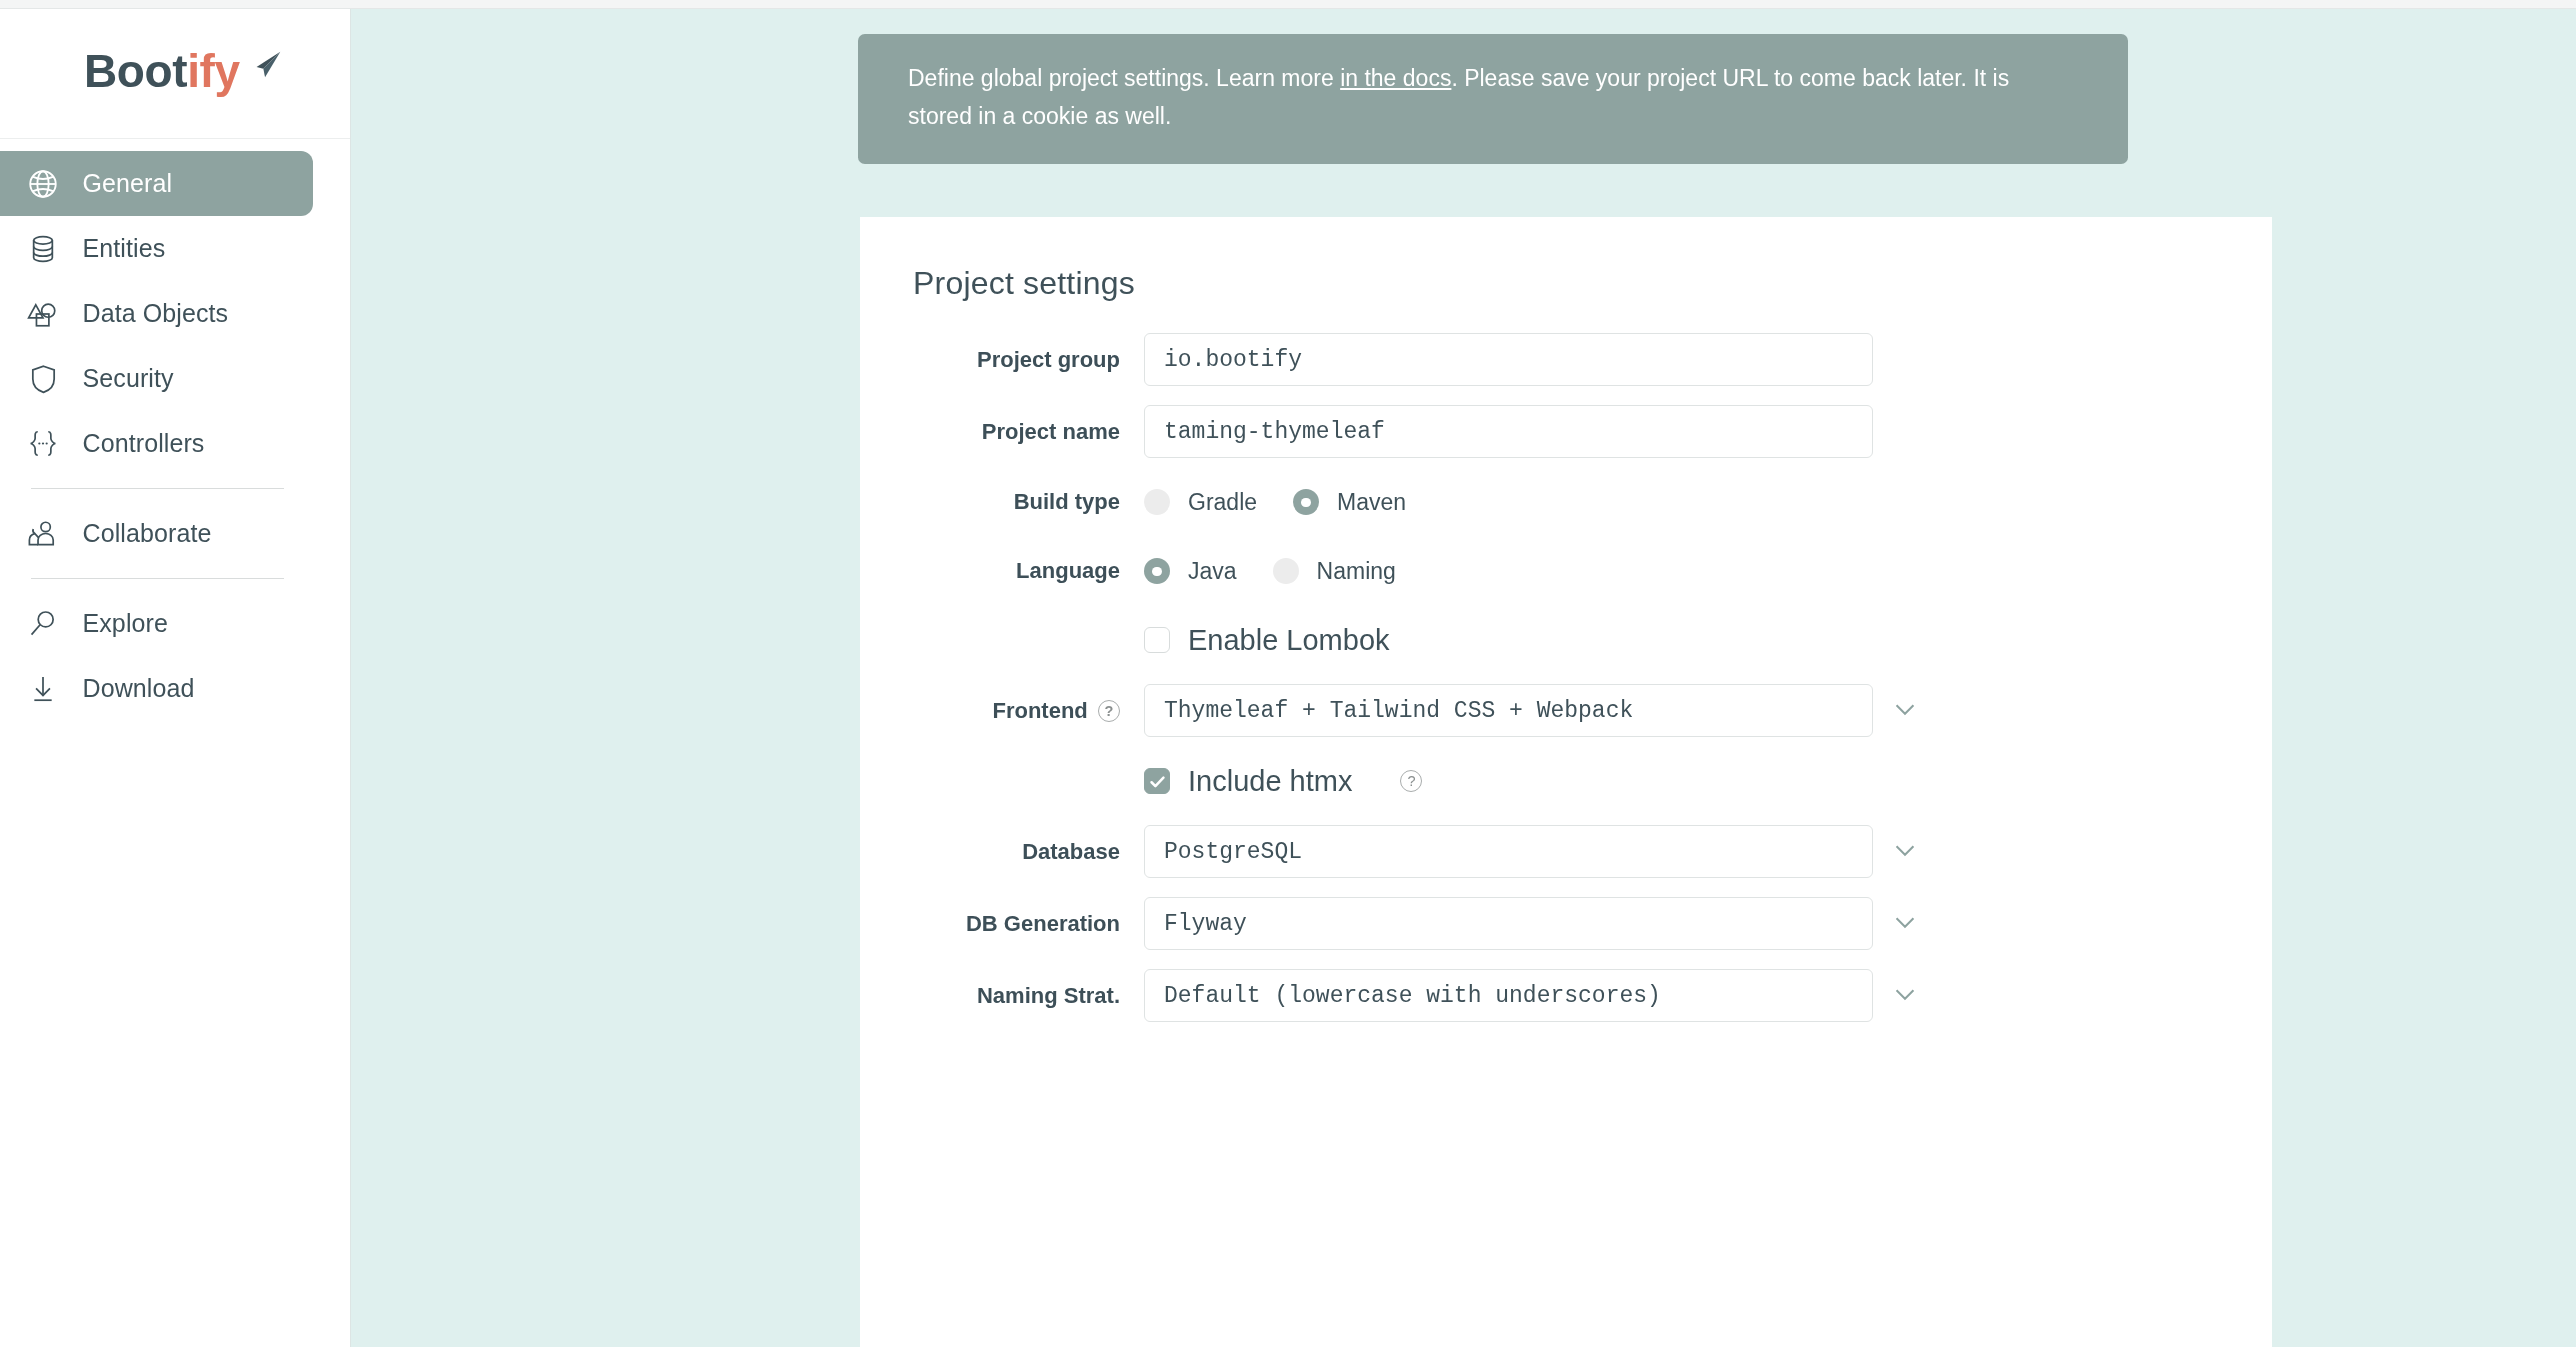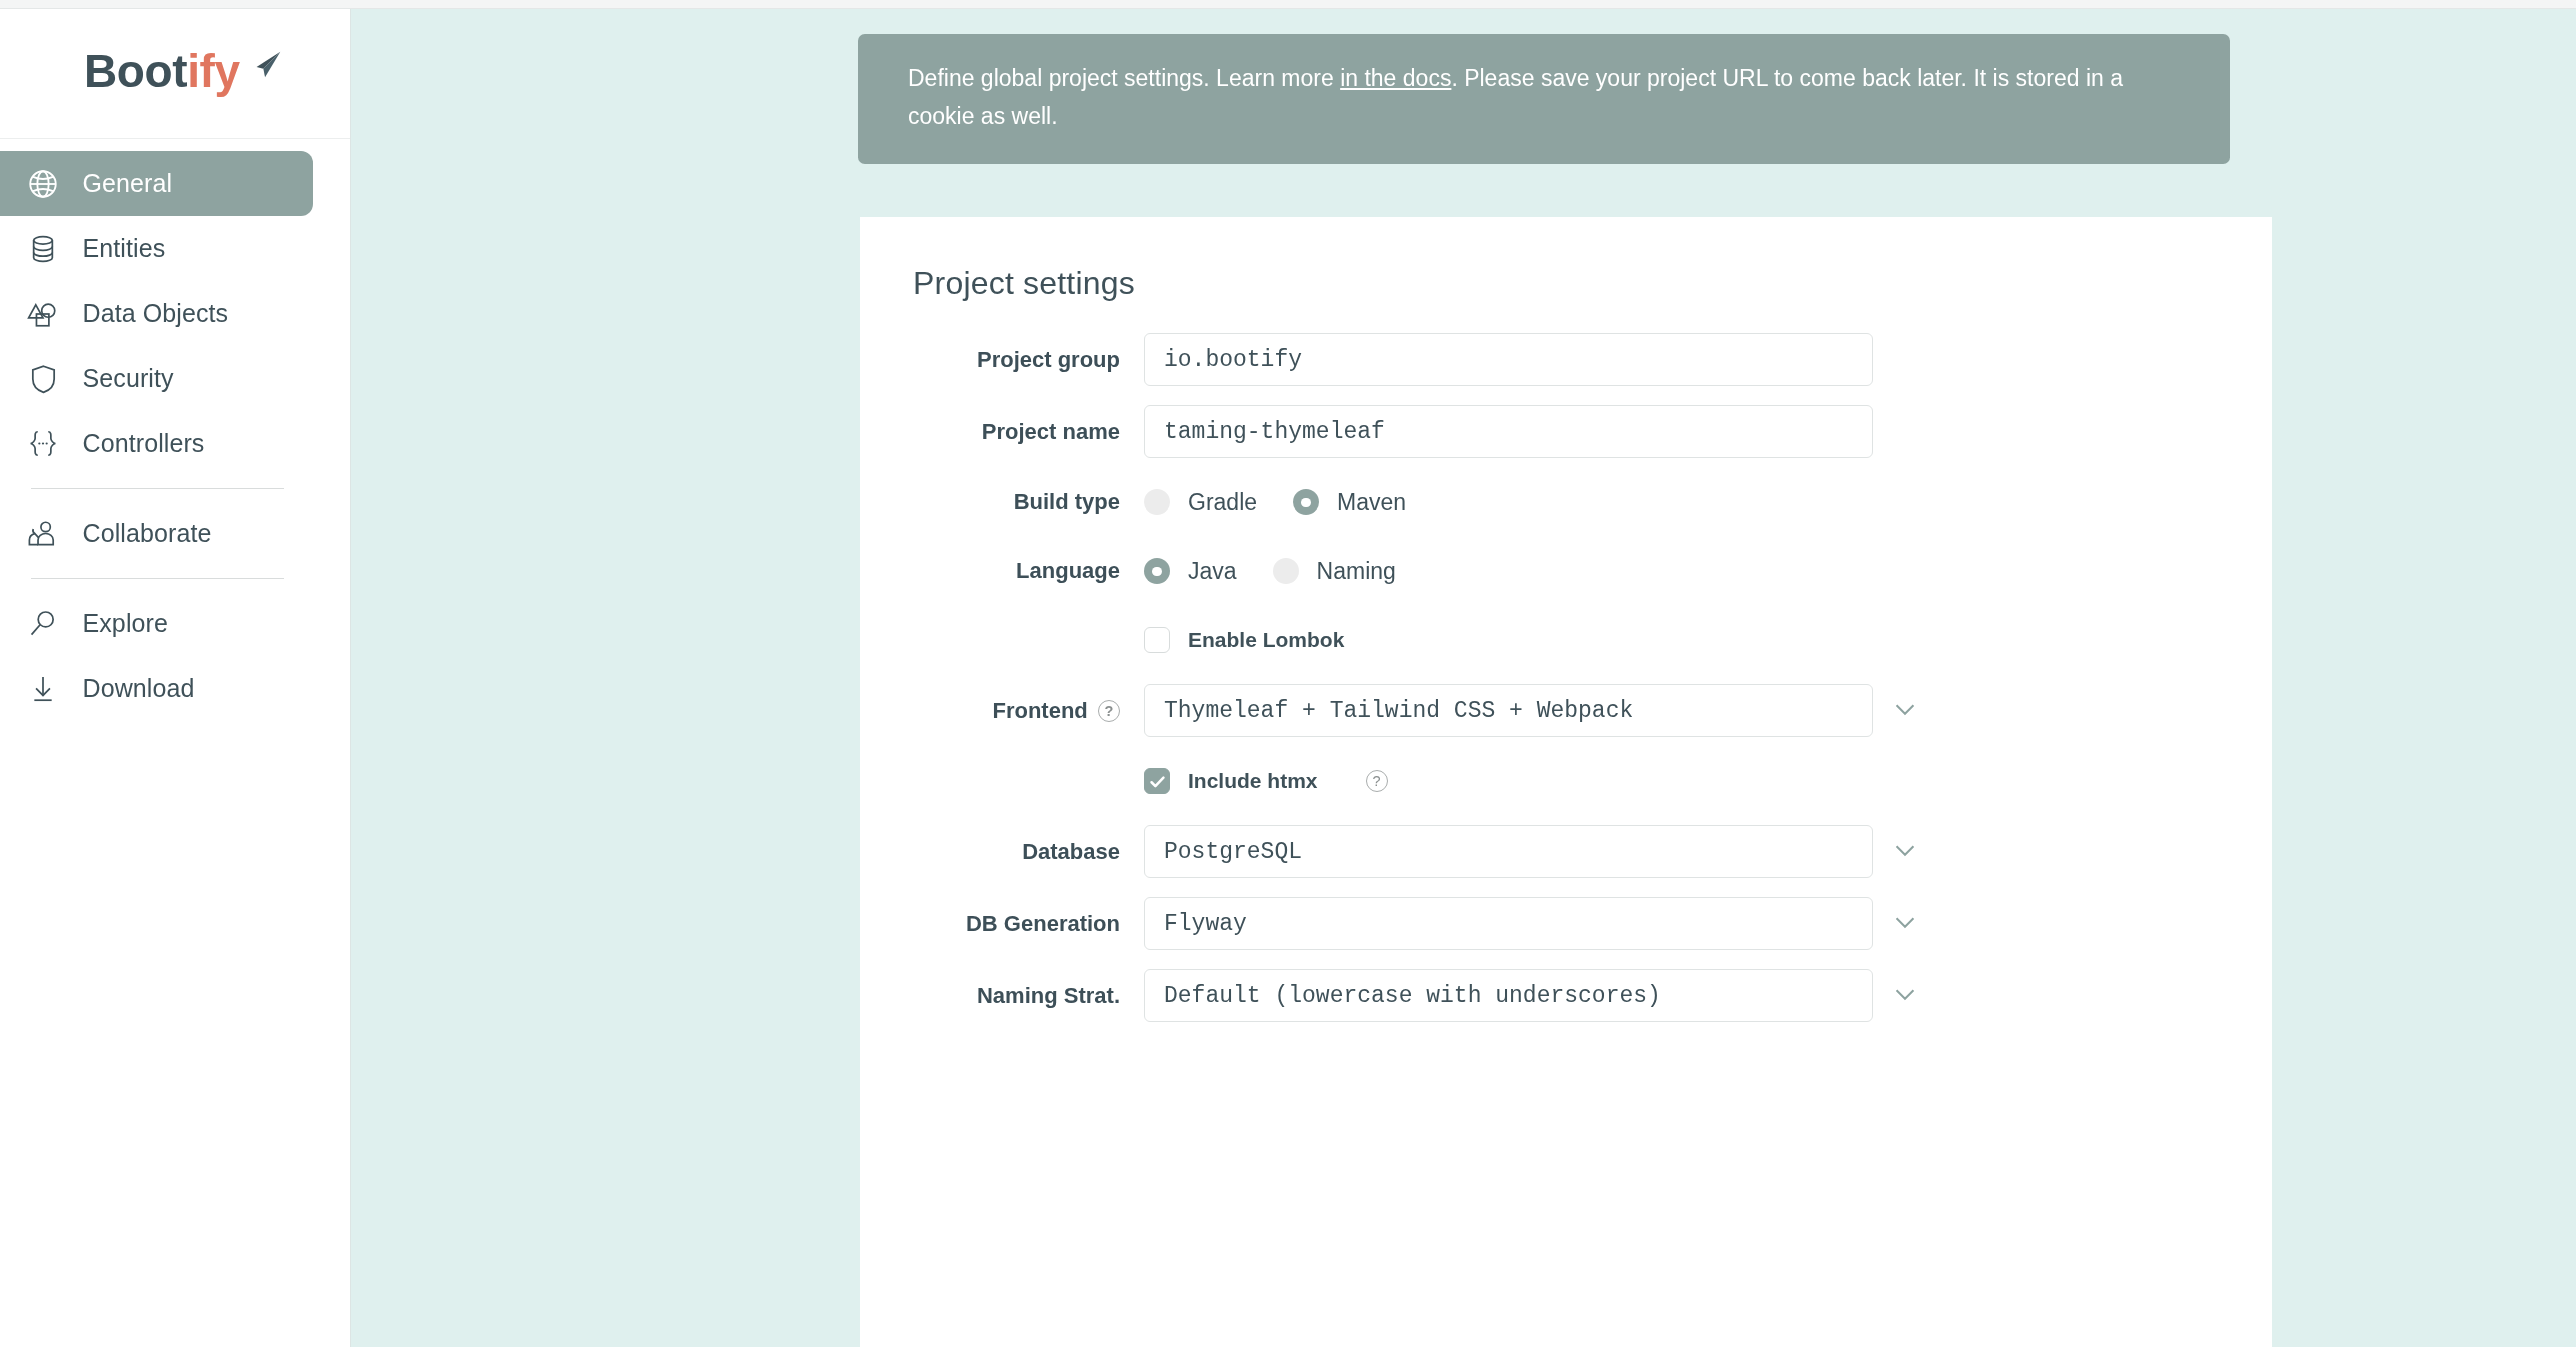--- a/index.html
+++ b/index.html
@@ -123,21 +123,21 @@
     width: 2225px;
     height: 1338px;
     background: #dff0ee;
     overflow: hidden;
   }
 
   .banner {
     position: absolute;
     top: 25px;
     left: 507px;
-    width: 1372px;
+    width: 1270px;
     background: #8ea3a0;
     border-radius: 6.8px;
     padding: 26px 50px 29px 50px;
     color: #ffffff;
     font-size: 23px;
     line-height: 1.62;
   }
 
   .banner a {
     color: #ffffff;
@@ -281,24 +281,23 @@
     align-items: center;
     justify-content: center;
     cursor: pointer;
   }
   .checkbox.checked {
     background: #8ea3a0;
     border-color: #8ea3a0;
   }
   .check-label {
     margin-left: 18px;
-    font-size: 21px;
+    font-size: 29px;
     color: #3f5159;
     white-space: nowrap;
-    font-weight: bold;
   }
 
   .help-icon {
     width: 22px; height: 22px;
     border-radius: 50%;
     border: 1.3px solid #a9adad;
     color: #8a8f8f;
     font-size: 14.5px;
     line-height: 1;
     display: inline-flex;

